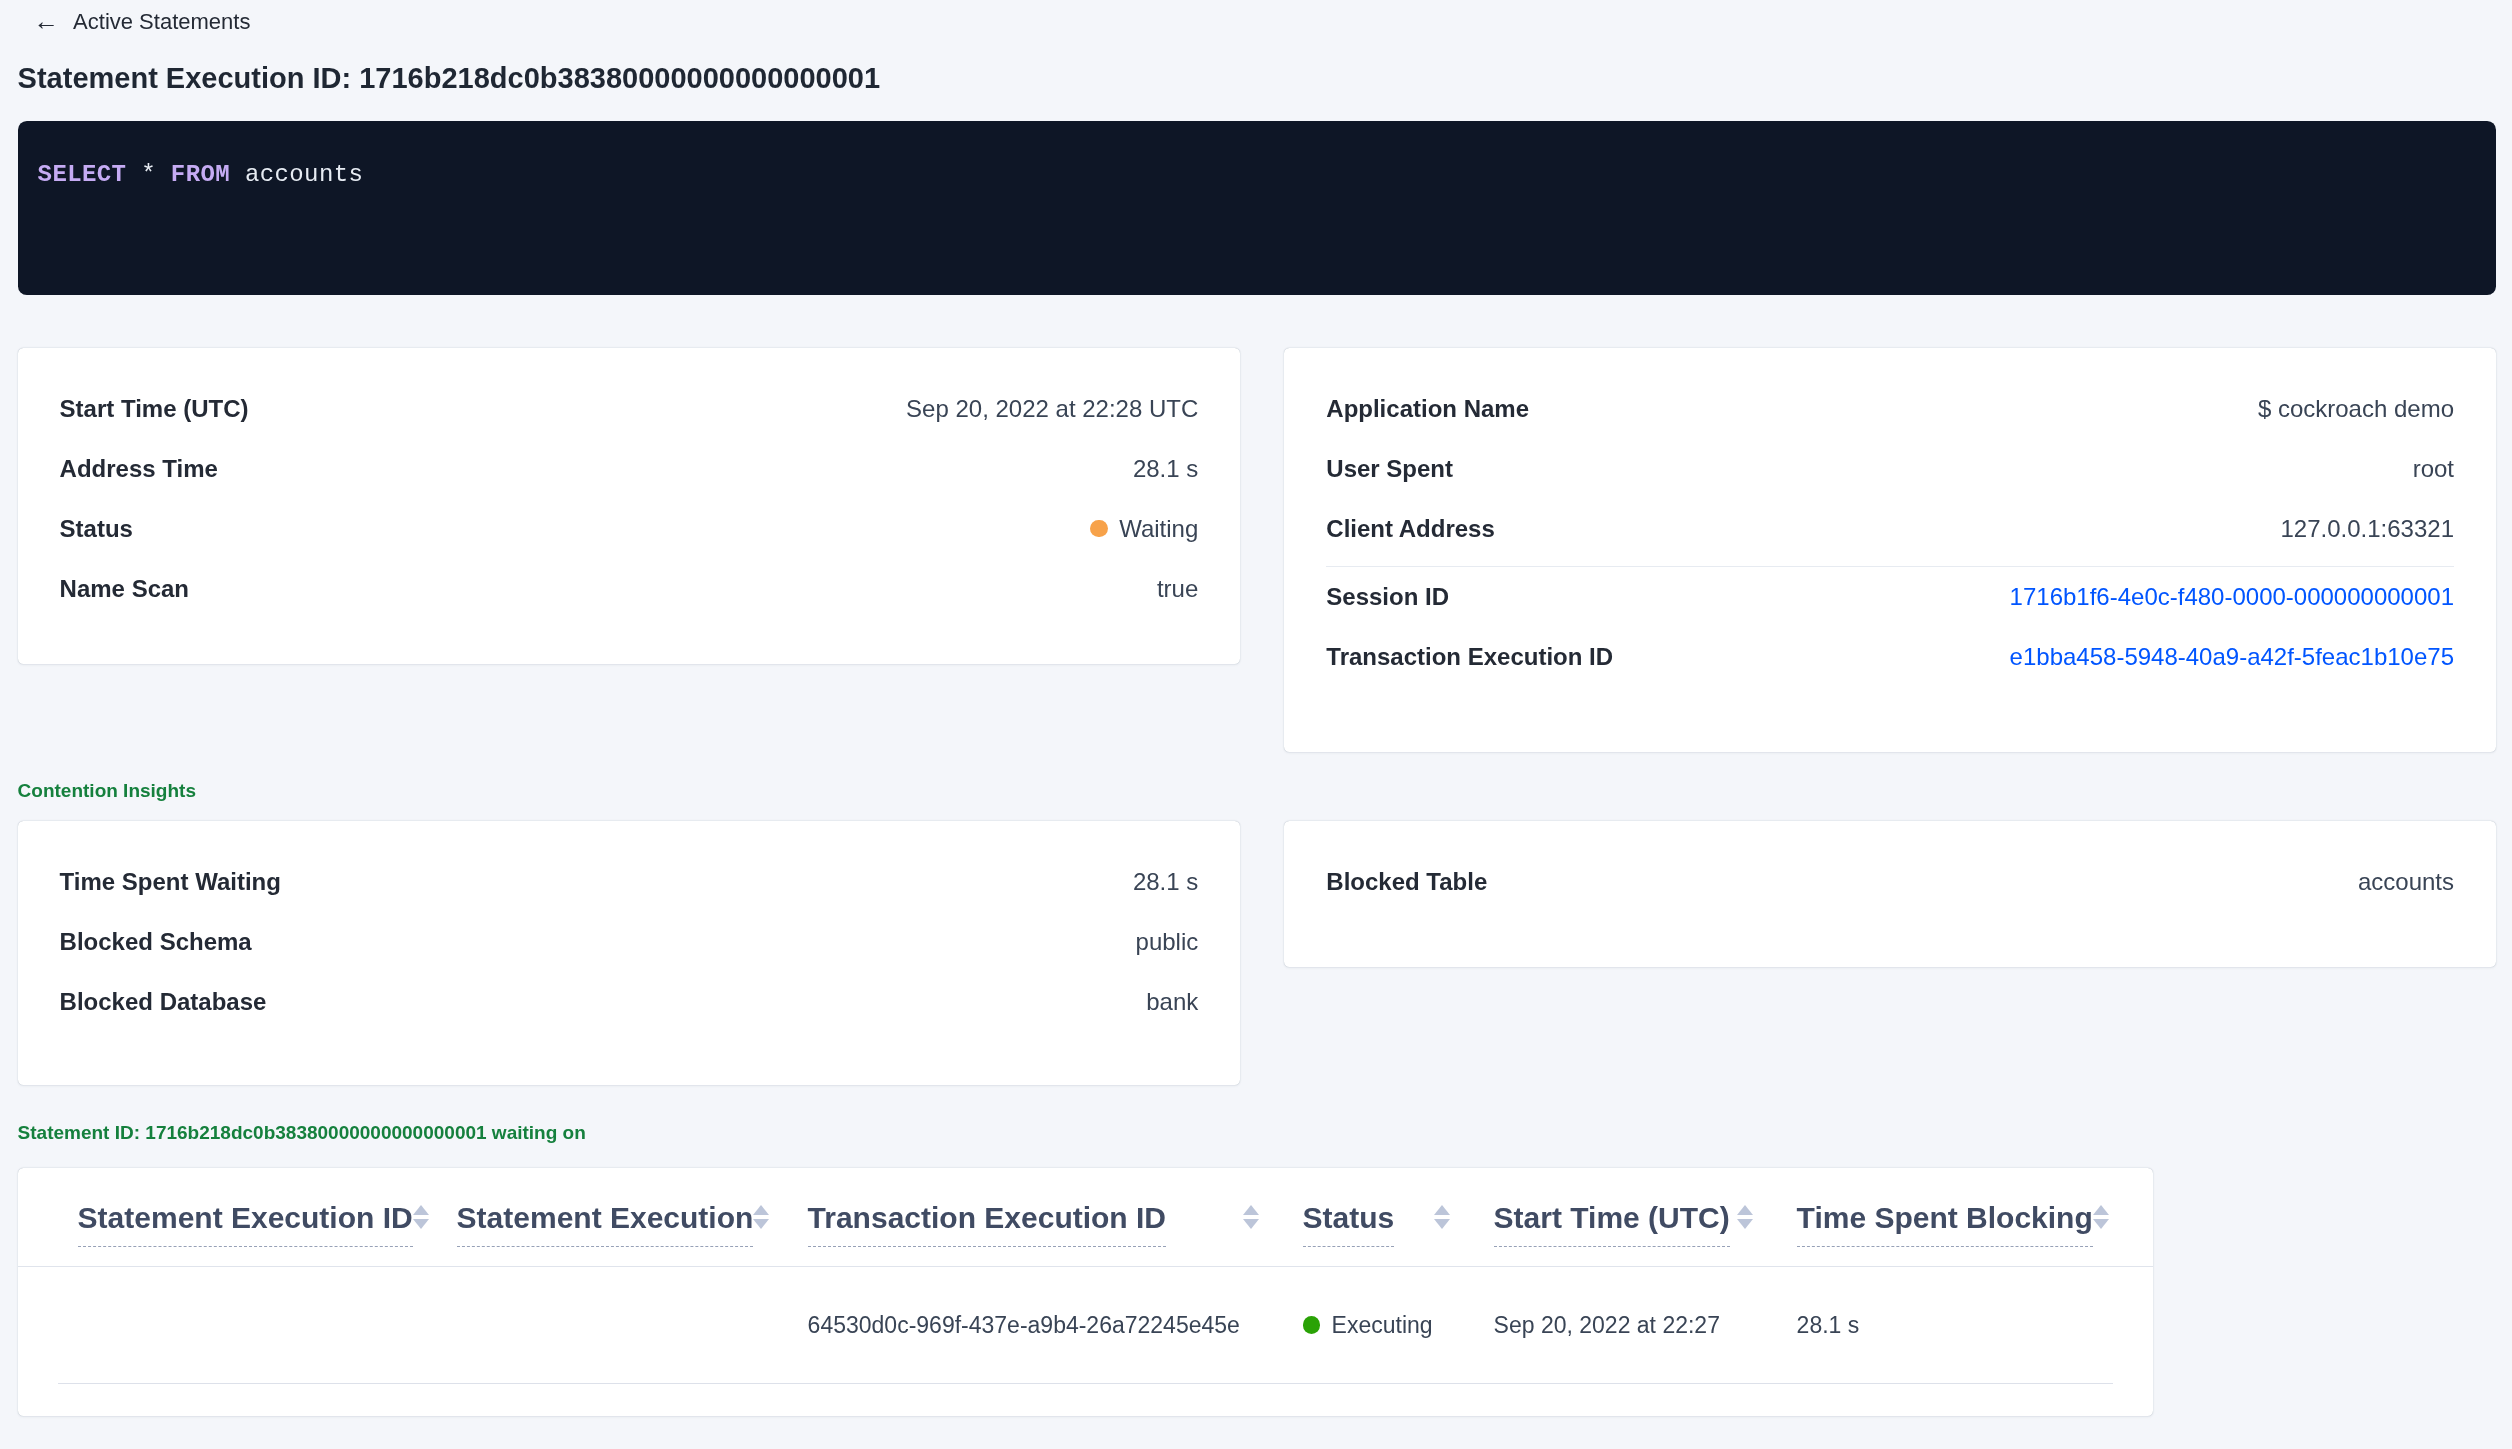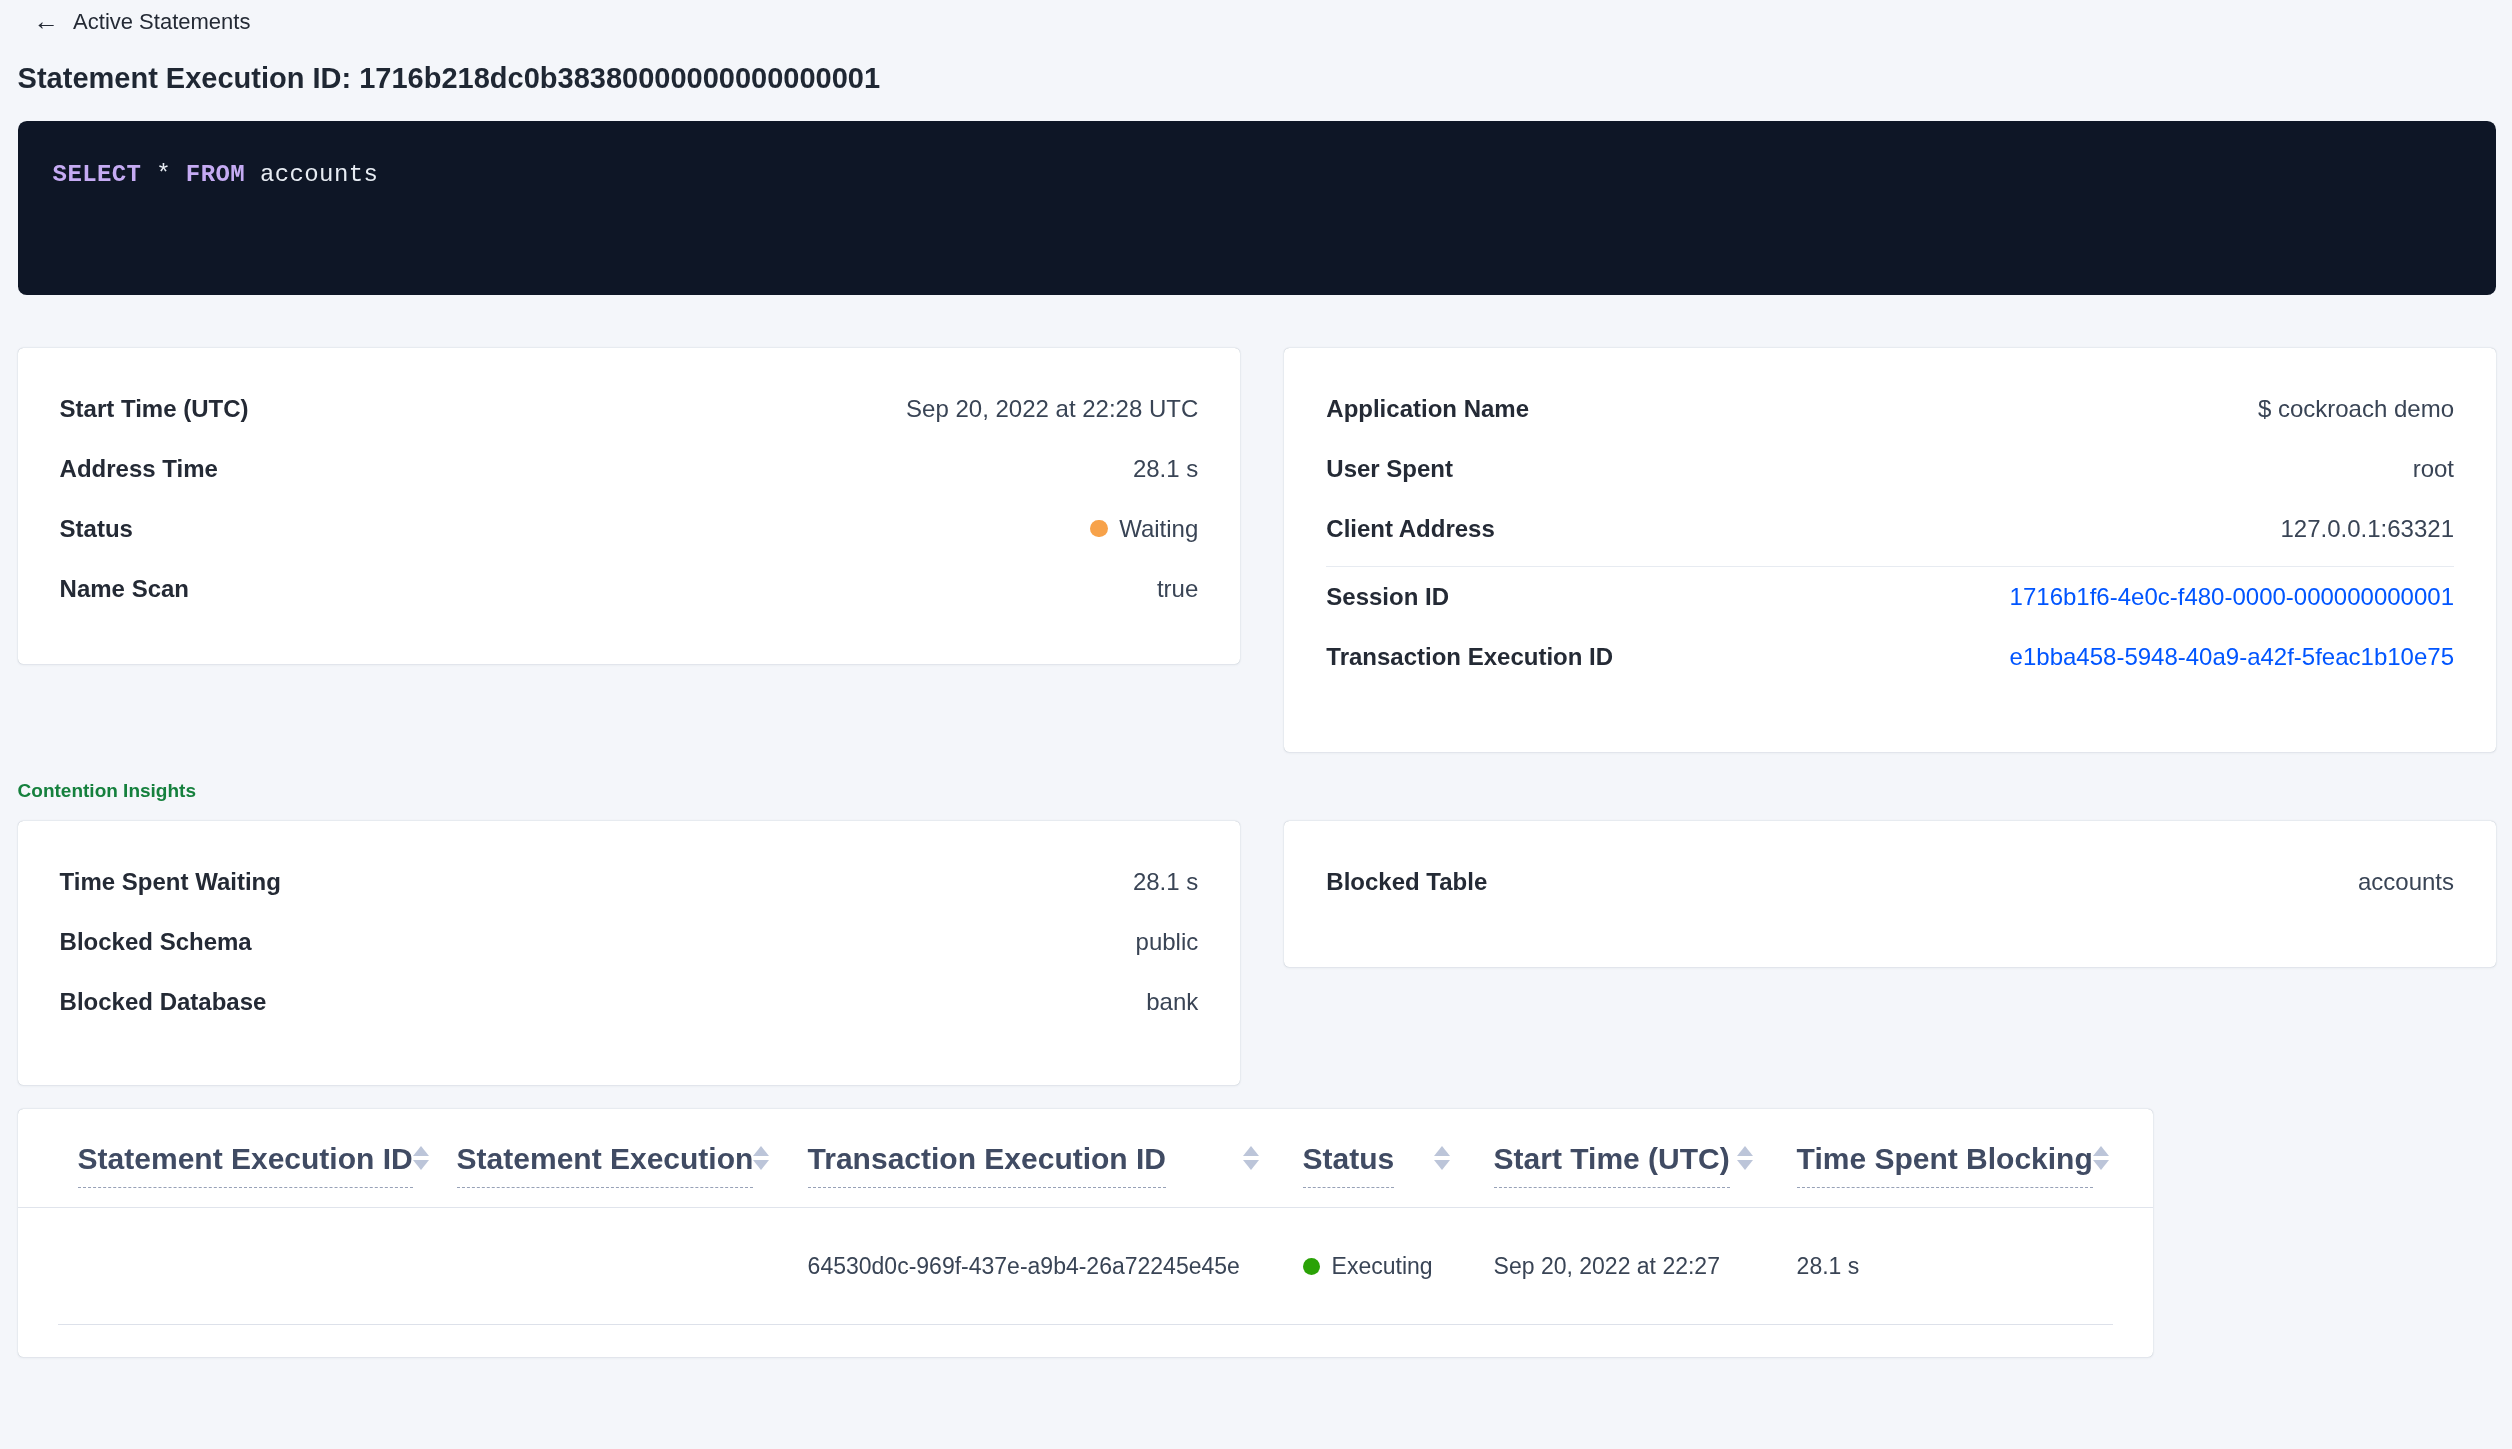--- a/index.html
+++ b/index.html
@@ -27,21 +27,21 @@
     margin:28px 0 0 0;
     font-size:29px;line-height:1.1;
     font-weight:bold;color:#1f2733;
   }
 
   
   .sql-box{
     margin-top:26px;
     height:174px;box-sizing:border-box;
     background:#0e1626;border-radius:8.8px;
-    padding:40px 35px;
+    padding:40px 20px;
     font-family:"Liberation Mono","DejaVu Sans Mono",monospace;
     font-size:24px;letter-spacing:0.4px;
   }
   .tok-kw{color:#c5abf3;font-weight:bold;}
   .tok-plain{color:#e7ecf3;}
 
   
   .cards-row{display:flex;gap:44px;margin-top:53px;align-items:flex-start;}
   .card{
     background:#ffffff;border-radius:5.3px;
@@ -192,20 +192,21 @@
     </div>
 
     <div class="card w-right h-cont-r">
       <div class="kv-row">
         <span class="kv-label">Blocked Table</span>
         <span class="kv-value">accounts</span>
       </div>
     </div>
   </div>
 
+  <h2 class="section-heading waiting">Statement ID: 1716b218dc0b38380000000000000001 waiting on</h2>
 
   <div class="table-card">
     <div class="thead">
       <div class="th c1">
         <span class="th-label">Statement Execution ID</span>
         <span class="sort-icon">
             <span class="tri-up"></span>
             <span class="tri-down"></span>
           </span>
       </div>

